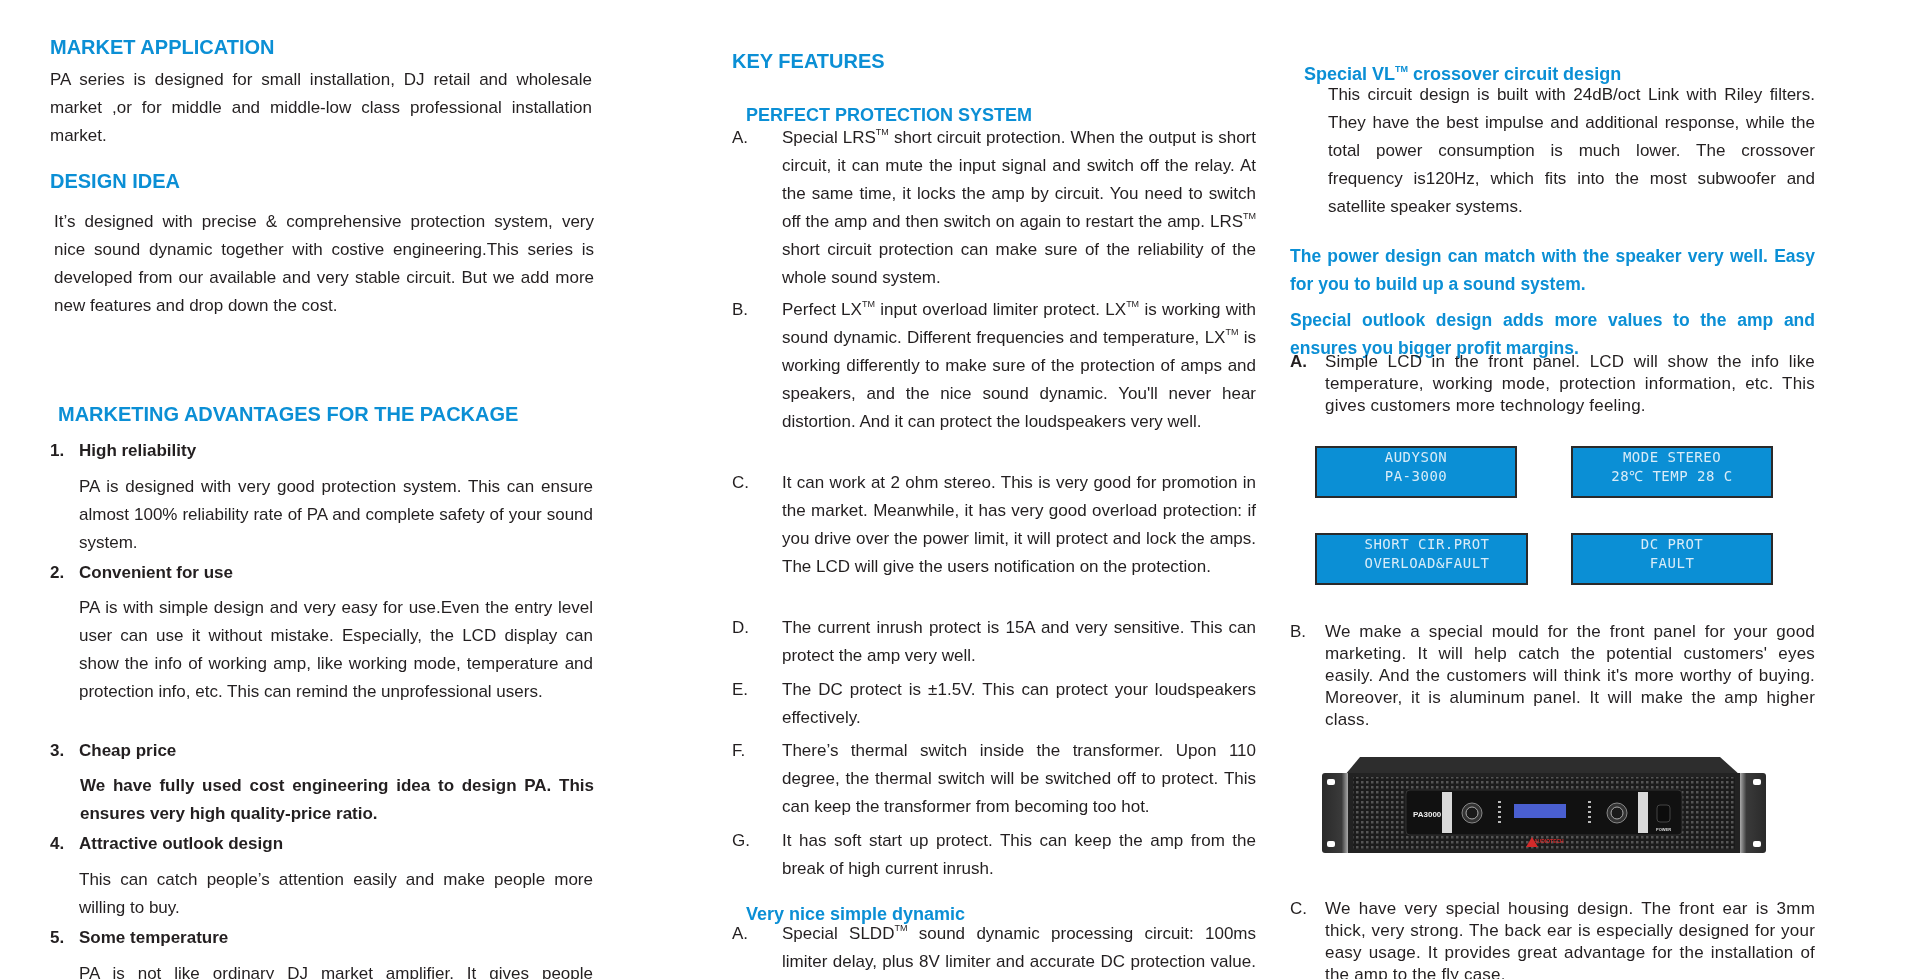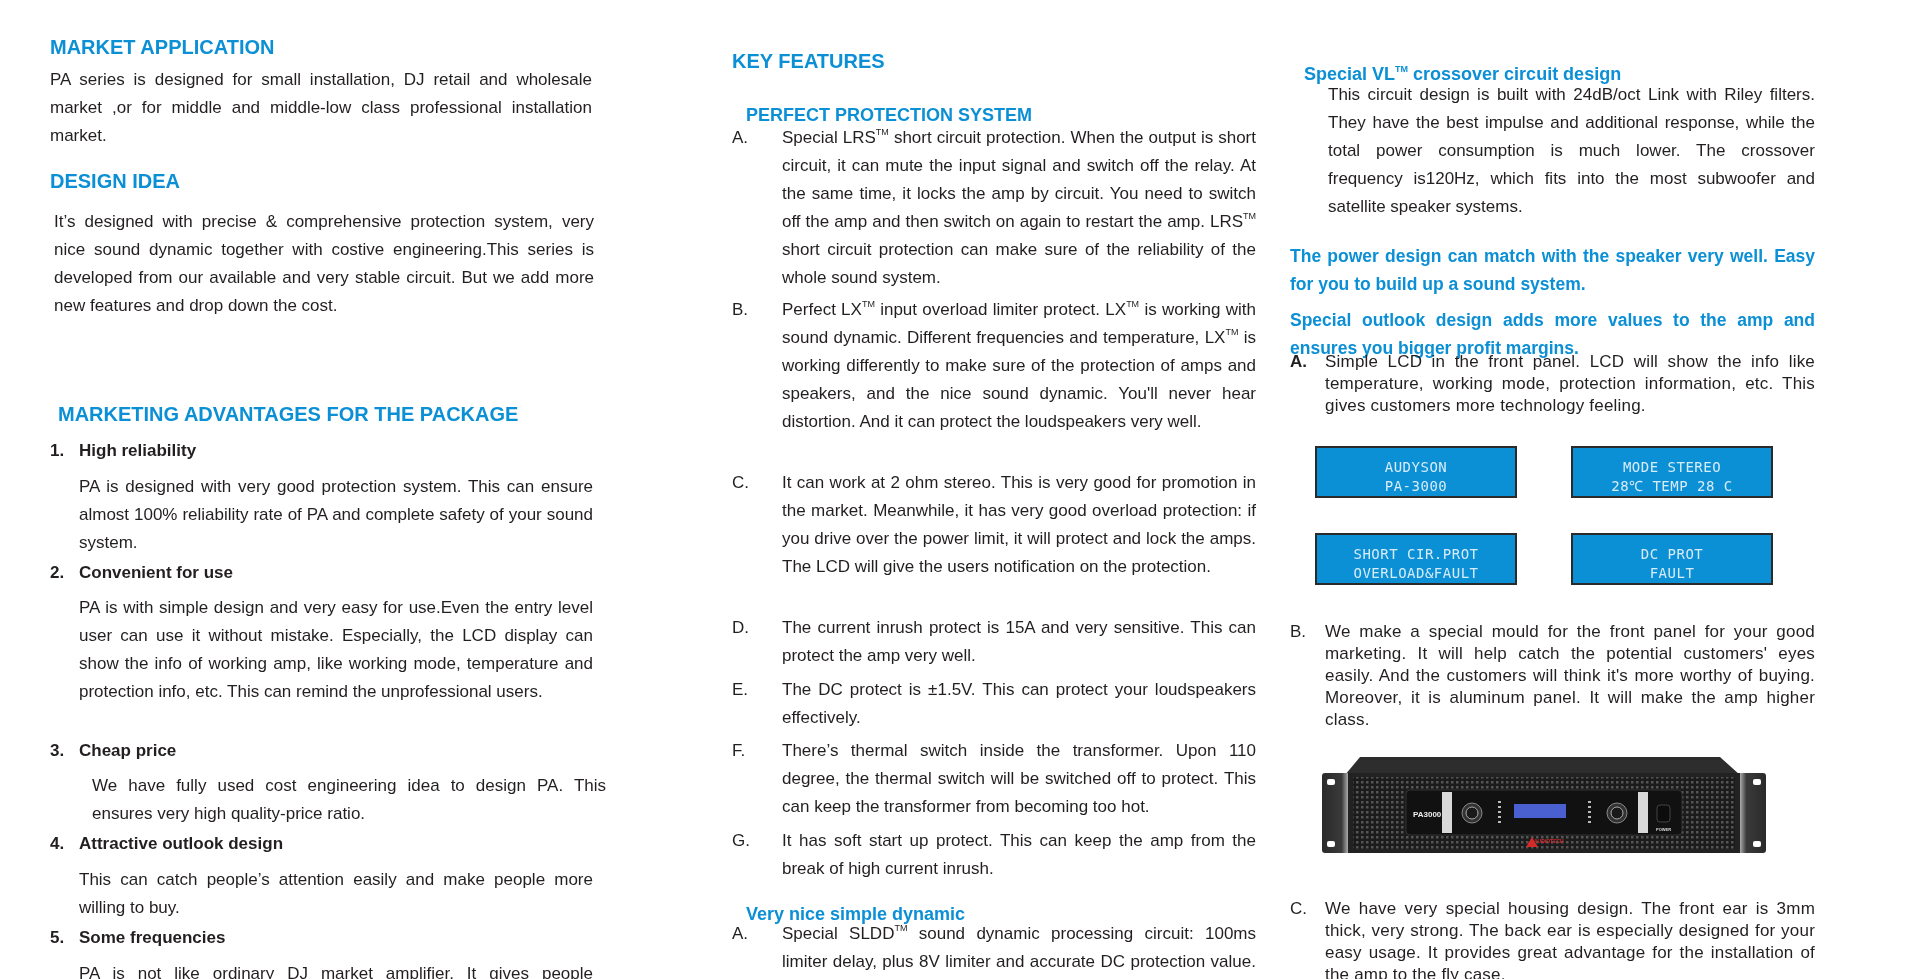--- a/index.html
+++ b/index.html
@@ -20,21 +20,21 @@
   sup { font-size:9px; line-height:0; vertical-align:8px; }
   .bluebold { position:absolute; color:#0b8fd5; font-weight:bold; font-size:17.5px; line-height:28px; text-align:justify; }
   .ritem { position:absolute; font-size:17px; line-height:22px; }
   .ritem .lbl { position:absolute; left:0; top:0; }
   .ritem .lbl.b { font-weight:bold; }
   .ritem .txt { margin-left:35px; text-align:justify; letter-spacing:0.2px; }
   .lcd {
     position:absolute; width:198px; height:48px; background:#0b8fd5;
     border:2px solid #2a2a2a; color:#d8ecf8;
     font-family:"DejaVu Sans Mono", monospace; font-size:14px; line-height:19px;
-    display:flex; flex-direction:column; justify-content:flex-end; align-items:center;
+    display:flex; flex-direction:column; justify-content:flex-start; align-items:center;
     letter-spacing:0.5px; box-sizing:content-box;
   }
   .lcd span { display:block; white-space:pre; }
   .amp { position:absolute; left:1320px; top:755px; width:448px; height:100px; }
   .clip { position:absolute; overflow:hidden; }
 </style>
 </head>
 <body>
 
 <div>
@@ -52,29 +52,29 @@
   <p class="p last" style="left:79px; top:473px; width:514px;">PA is designed with very good protection system. This can ensure almost 100% reliability rate of PA and complete safety of your sound system.</p>
 
   <div class="numhead" style="left:50px; top:563px;">
     <span class="n">2.</span><span>Convenient for use</span>
   </div>
   <p class="p last" style="left:79px; top:594px; width:514px;">PA is with simple design and very easy for use.Even the entry level user can use it without mistake. Especially, the LCD display can show the info of working amp, like working mode, temperature and protection info, etc. This can remind the unprofessional users.</p>
 
   <div class="numhead" style="left:50px; top:741px;">
     <span class="n">3.</span><span>Cheap price</span>
   </div>
-  <p class="p last" style="left:92px; top:772px; width:514px;">We have fully used cost engineering idea to design PA. This ensures very high quality-price ratio.</p>
+  <p class="p last" style="left:80px; top:772px; width:514px;font-weight:bold;">We have fully used cost engineering idea to design PA. This ensures very high quality-price ratio.</p>
 
   <div class="numhead" style="left:50px; top:834px;">
     <span class="n">4.</span><span>Attractive outlook design</span>
   </div>
   <p class="p last" style="left:79px; top:866px; width:514px;">This can catch people’s attention easily and make people more willing to buy.</p>
 
   <div class="numhead" style="left:50px; top:928px;">
-    <span class="n">5.</span><span>Some frequencies</span>
+    <span class="n">5.</span><span>Some temperature</span>
   </div>
   <p class="p" style="left:79px; top:960px; width:514px; text-align-last:justify; white-space:nowrap;">PA is not like ordinary DJ market amplifier. It gives people</p>
 </div>
 
 <div>
   <h1 class="h1" style="left:732px; top:50px;">KEY FEATURES</h1>
   <h2 class="h2" style="left:732px; top:91px;">PERFECT PROTECTION SYSTEM</h2>
 
   <div class="item" style="left:732px; top:124px; width:524px;">
     <span class="lbl">A.</span>
@@ -143,21 +143,21 @@
   </div>
 
   <div class="lcd" style="left:1315px; top:446px;">
     <span>AUDYSON</span>
     <span>PA-3000</span>
   </div>
   <div class="lcd" style="left:1571px; top:446px;">
     <span>MODE STEREO</span>
     <span>28℃ TEMP 28 C</span>
   </div>
-  <div class="lcd" style="left:1315px; top:533px;">
+  <div class="lcd" style="left:1315px; top:533px;padding-left:11px;">
     <span>SHORT CIR.PROT</span>
     <span>OVERLOAD&amp;FAULT</span>
   </div>
   <div class="lcd" style="left:1571px; top:533px;">
     <span>DC PROT</span>
     <span>FAULT</span>
   </div>
 
   <div class="ritem" style="left:1290px; top:621px; width:525px;">
     <span class="lbl">B.</span>

